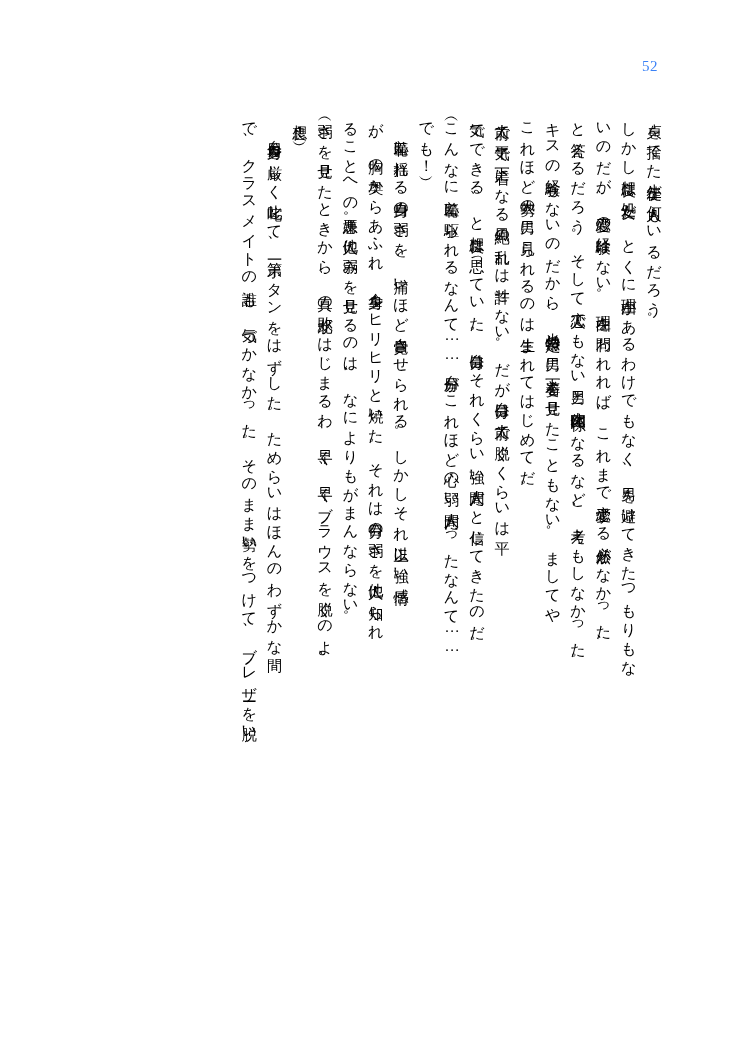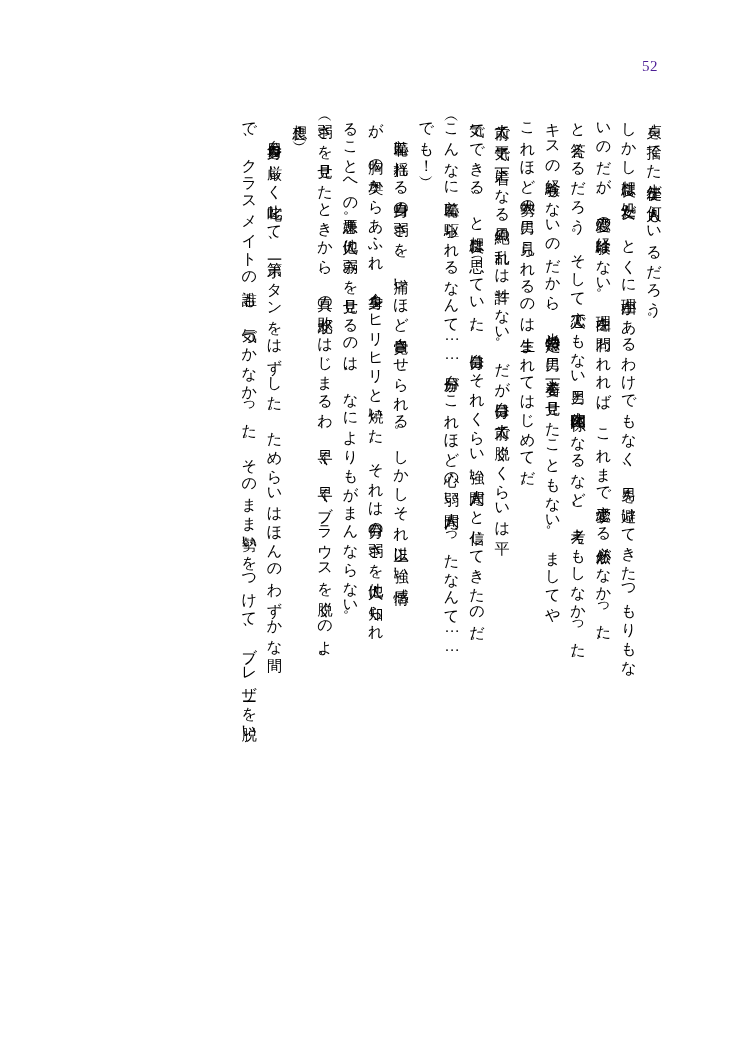--- a/index.html
+++ b/index.html
@@ -15,21 +15,21 @@
     overflow: hidden;
     font-family: "Liberation Serif", "DejaVu Serif", serif;
     color: #000000;
   }
   .page-number {
     position: absolute;
     top: 58px;
     right: 78px;
     font-size: 15px;
     letter-spacing: 0.5px;
-    color: #4c1d95;
+    color: #3b82f6;
     font-family: "Liberation Serif", "DejaVu Serif", serif;
   }
   .body-text {
     position: absolute;
     top: 112px;
     right: 74px;
     left: 86px;
     bottom: 86px;
     display: flex;
     flex-direction: row-reverse;

